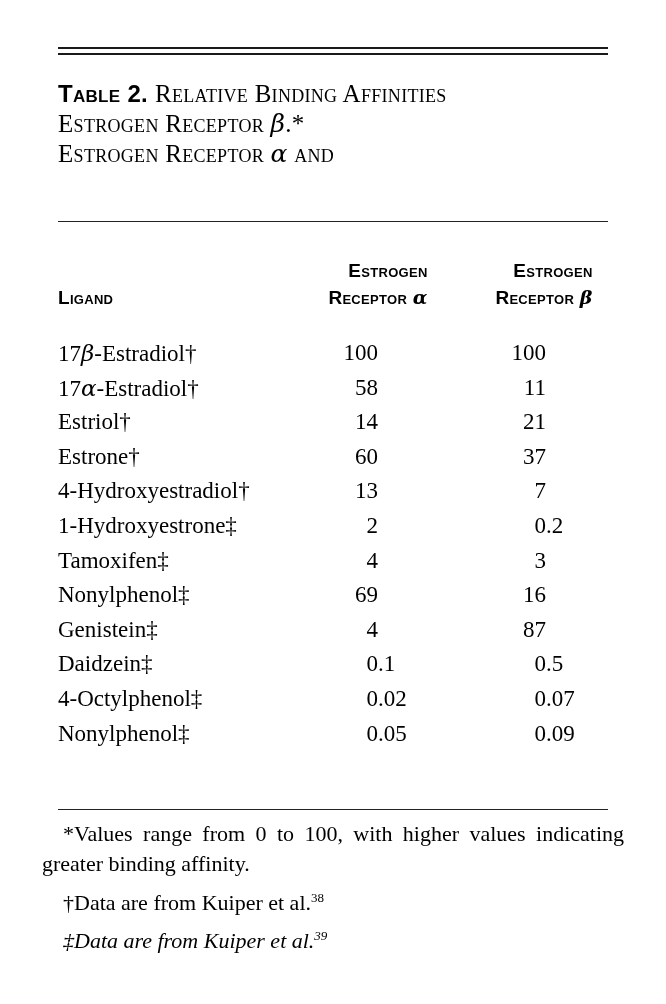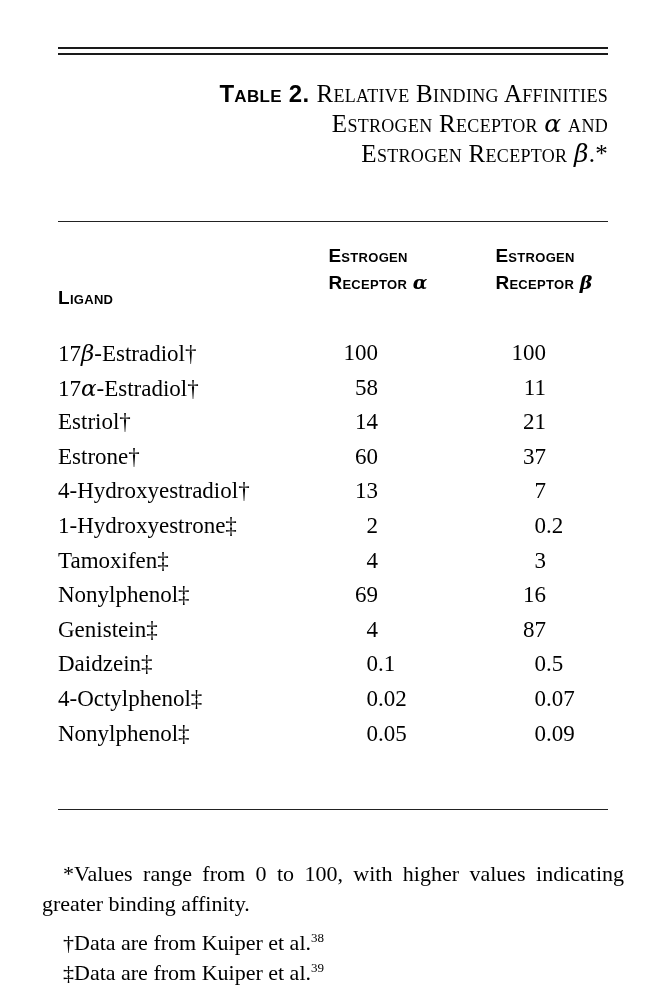--- a/index.html
+++ b/index.html
@@ -19,21 +19,21 @@
   }
   .rule-single{
     position:absolute;left:58px;width:550px;height:0;
     border-top:1.5px solid #222222;
   }
   .rule-mid{top:221px;}
   .rule-foot{top:809px;}
   
   .title{
     position:absolute;top:79px;left:58px;width:550px;
-    text-align:right;
+    text-align:left;
     font-size:25px;line-height:30px;
     font-variant:small-caps;
     letter-spacing:0.3px;
     white-space:nowrap;
   }
   .tlabel{
     font-family:"Liberation Sans", sans-serif;
     font-weight:bold;
     font-size:24px;
     margin-right:7px;
@@ -41,21 +41,21 @@
   
   .thead{
     position:absolute;top:258px;left:58px;width:550px;height:54px;
     font-family:"Liberation Sans", sans-serif;
     font-weight:bold;
     font-size:19px;line-height:26px;
     font-variant:small-caps;
     letter-spacing:0.3px;
   }
   .th-ligand{position:absolute;left:0;bottom:1px;line-height:26px;}
-  .th-col{position:absolute;bottom:16px;text-align:left;transform:translateX(-50%);white-space:nowrap;}
+  .th-col{position:absolute;bottom:1px;text-align:right;transform:translateX(-50%);white-space:nowrap;}
   .th-a{left:320px;}
   .th-b{left:486px;}
   
   .tbody{
     position:absolute;top:336px;left:58px;width:550px;
     font-size:23px;
   }
   .trow{position:relative;height:34.6px;line-height:34.6px;text-decoration:underline;}
   .lig{position:absolute;left:0;top:0;white-space:nowrap;}
   .num{position:absolute;top:0;width:0;height:100%;}
@@ -68,36 +68,36 @@
     font-style:italic;
     font-variant:normal;
     font-family:"DejaVu Serif", serif;
   }
   
   .footnotes{
     position:absolute;top:819px;left:42px;width:582px;
     font-size:22px;line-height:30px;
   }
   .fn{margin:0;text-indent:21px;}
-  .fn-just{text-align:justify;margin-top:40px;}
+  .fn-just{text-align:justify;}
   .fn-d{margin-top:9px;}
-  .fn-dd{}
+  .fn-dd{margin-top:8px;font-style:italic;}
   .fn sup{font-size:13px;line-height:0;vertical-align:super;}
 </style>
 </head>
 <body>
 
 <div class="page">
 
   <div class="rule-double"></div>
 
   <div class="title">
     <div><span class="tlabel">Table 2.</span><span>Relative Binding Affinities</span></div>
+    <div class="greekify">Estrogen Receptor <i class="gk">β</i>.*</div>
     <div class="greekify">Estrogen Receptor <i class="gk">α</i> and</div>
-    <div class="greekify">Estrogen Receptor <i class="gk">β</i>.*</div>
   </div>
 
   <div class="rule-single rule-mid"></div>
 
   <div class="thead">
     <span class="th-ligand">Ligand</span>
     <div class="th-col th-a">
       <div>Estrogen</div>
       <div class="greekify">Receptor <i class="gk">α</i></div>
     </div>

